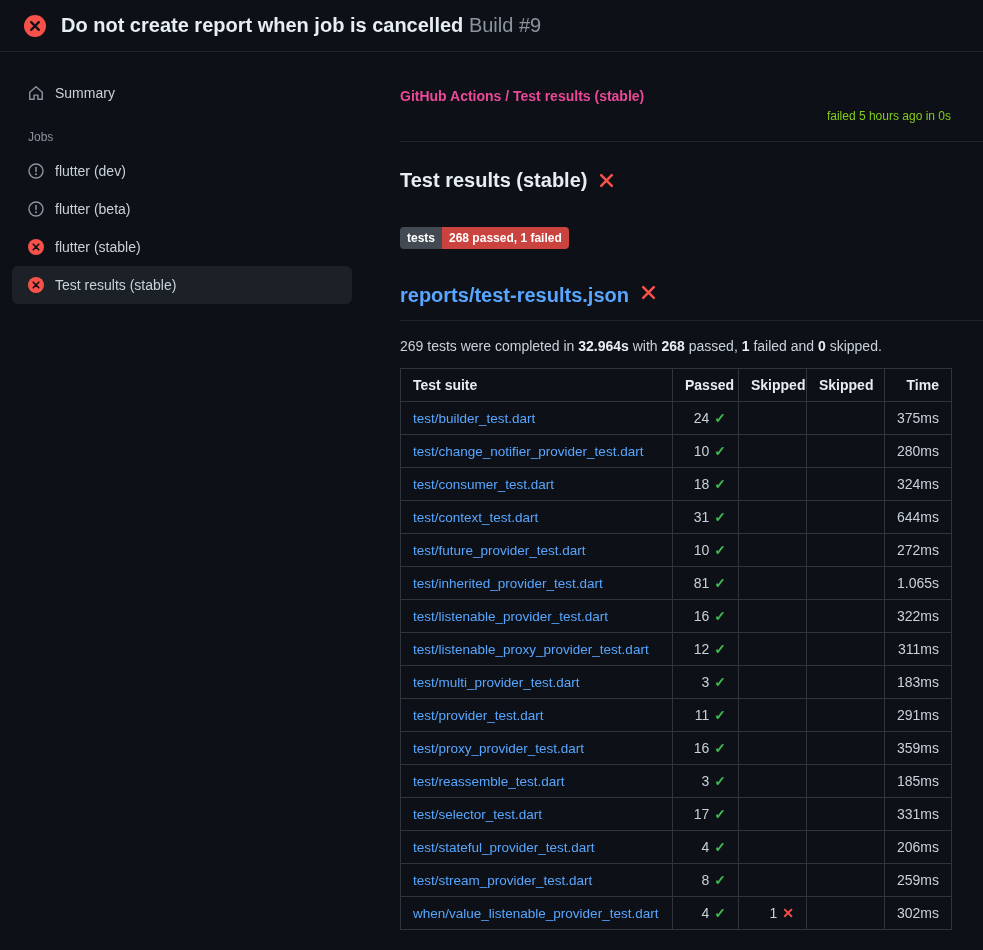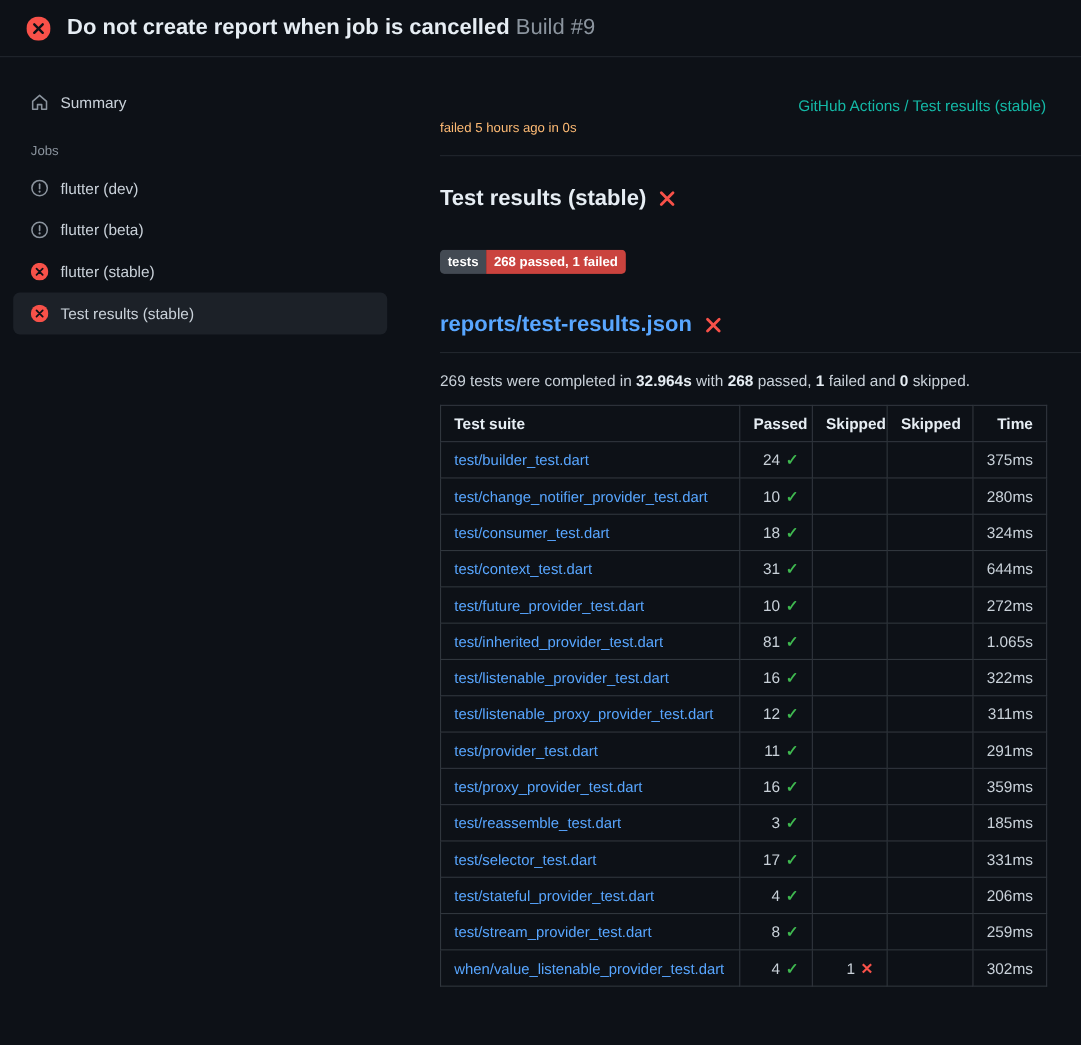--- a/index.html
+++ b/index.html
@@ -31,36 +31,36 @@
   .side-item {
     display: flex; align-items: center; gap: 11px;
     height: 38px; padding: 0 16px; border-radius: 6px;
     font-size: 14px; color: #c9d1d9; cursor: pointer;
   }
   .side-item.selected { background: #1c2128; }
   .jobs-label { color: #8b949e; font-size: 12px; margin: 18px 0 8px 16px; }
 
   
   main { flex: 1; padding: 36px 32px 20px 36px; min-width: 0; }
-  .breadcrumb { font-size: 14px; font-weight: 400; color: #14b8a6; text-align: right; }
-  .run-status { font-size: 12px; color: #fdba74; margin-top: 5px; }
+  .breadcrumb { font-size: 14px; font-weight: 700; color: #ec4899; }
+  .run-status { font-size: 12px; color: #84cc16; margin-top: 5px; text-align: right; }
   hr.divider { border: none; border-top: 1px solid #21262d; margin: 18px -32px 0 0; }
   .section-title {
     display: flex; align-items: center; gap: 11px;
     margin: 27px 0 0; font-size: 20px; font-weight: 700; color: #e6edf3;
   }
   .tests-badge {
     display: inline-flex; margin-top: 35px;
     font-size: 12px; font-weight: 600; color: #ffffff;
     border-radius: 4px; overflow: hidden; line-height: 1.5; align-items: center;
   }
   .badge-label { background: #434a53; padding: 2px 7px; }
   .badge-value { background: #ca433e; padding: 2px 7px; }
   .report-title {
-    display: flex; align-items: center; gap: 11px;
+    display: flex; align-items: flex-start; gap: 11px;
     margin: 35px 0 0; font-size: 20px; font-weight: 700;
   }
   .report-title a { color: #58a6ff; text-decoration: none; }
   .summary-line { margin: 17px 0 0; font-size: 14px; color: #c9d1d9; }
   .summary-line strong { color: #e6edf3; }
 
   
   table.results {
     border-collapse: collapse; margin-top: 14px;
     width: 551px; table-layout: fixed; font-size: 14px;
@@ -241,20 +241,27 @@
             <td class="col-num">322ms</td>
           </tr>
           <tr>
             <td class="col-suite"><a class="suite-link" href="#">test/listenable_proxy_provider_test.dart</a></td>
             <td class="col-num">12<span class="check-glyph">✓</span></td>
             <td class="col-num"></td>
             <td class="col-num"></td>
             <td class="col-num">311ms</td>
           </tr>
           <tr>
+            <td class="col-suite"><a class="suite-link" href="#">test/multi_provider_test.dart</a></td>
+            <td class="col-num">3<span class="check-glyph">✓</span></td>
+            <td class="col-num"></td>
+            <td class="col-num"></td>
+            <td class="col-num">183ms</td>
+          </tr>
+          <tr>
             <td class="col-suite"><a class="suite-link" href="#">test/provider_test.dart</a></td>
             <td class="col-num">11<span class="check-glyph">✓</span></td>
             <td class="col-num"></td>
             <td class="col-num"></td>
             <td class="col-num">291ms</td>
           </tr>
           <tr>
             <td class="col-suite"><a class="suite-link" href="#">test/proxy_provider_test.dart</a></td>
             <td class="col-num">16<span class="check-glyph">✓</span></td>
             <td class="col-num"></td>

